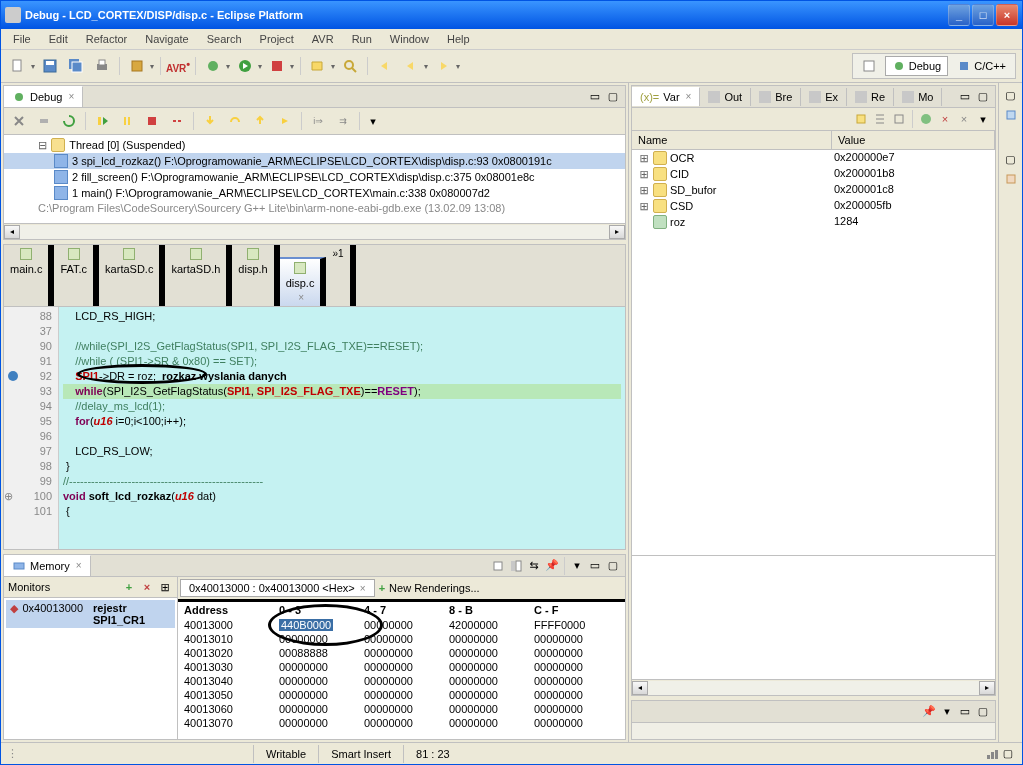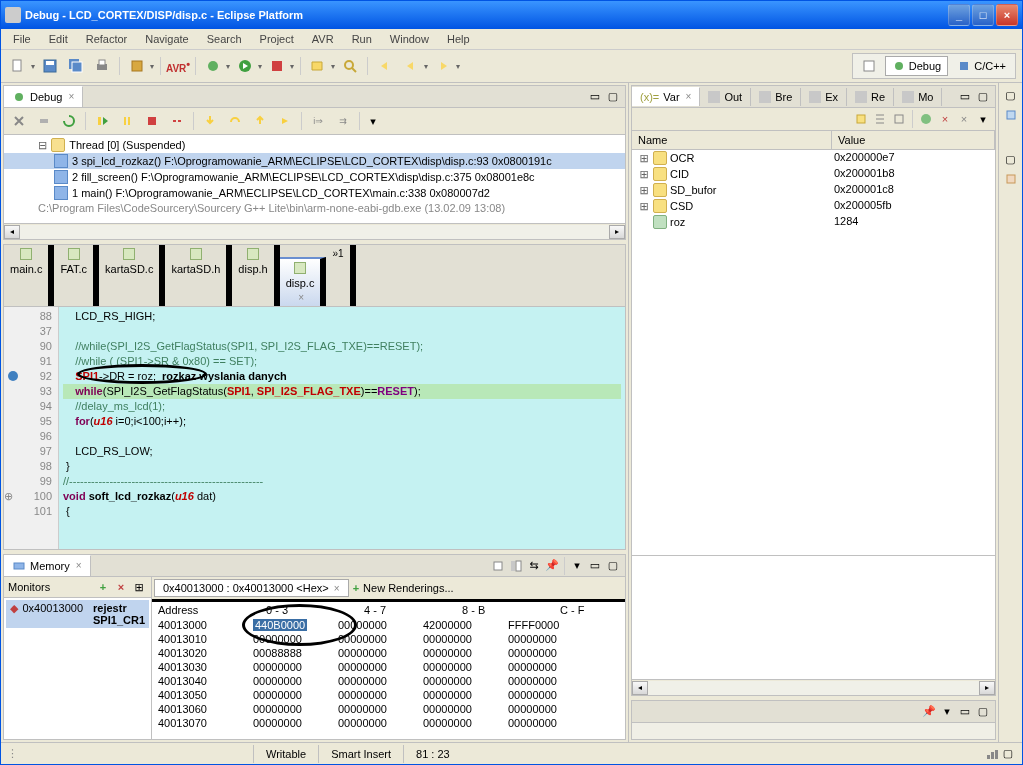--- a/index.html
+++ b/index.html
@@ -75,21 +75,21 @@
 .memory-pane { height: 186px; }
 .mem-body { flex: 1; display: flex; background: white; overflow: hidden; }
 .mem-left { width: 270px; border-right: 1px solid #c0c0c0; display: flex; flex-direction: column; }
 .mem-left-head { background: #ece9d8; padding: 2px 4px; display: flex; align-items: center; border-bottom: 1px solid #c0c0c0; }
 .mem-monitors { flex: 1; padding: 2px; }
 .mon-row { padding: 2px 4px; background: #c0d4ee; display: flex; gap: 4px; }
 .mem-right { flex: 1; display: flex; flex-direction: column; }
 .mem-tabs { display: flex; background: #ece9d8; border-bottom: 3px solid #000000; padding: 2px; gap: 4px; align-items: center; }
 .mem-tab { padding: 2px 8px; border: 1px solid #aaa; background: #fff; cursor: pointer; }
 .mem-table { flex: 1; font-family: "Courier New", monospace; font-size: 12px; overflow: auto; position: relative; }
-.mem-head { display: flex; padding: 2px 6px; font-weight: normal; gap: 13px; }
+.mem-head { display: flex; padding: 2px 6px; font-weight: bold; }
 .mem-head > div, .mem-row > div { width: 85px; }
 .mem-head > div:first-child, .mem-row > div:first-child { width: 95px; }
 .mem-row { display: flex; padding: 1px 6px; }
 .mem-cell-hl { background: #3a6ea5; color: white; padding: 0 2px; }
 .statusbar { height: 22px; background: #ece9d8; border-top: 1px solid #c0c0c0; display: flex; align-items: center; padding: 0 6px; }
 .status-seg { padding: 0 12px; border-left: 1px solid #c0c0c0; height: 18px; display: flex; align-items: center; }
 .icon-svg { width: 16px; height: 16px; }
 .small-icon { width: 14px; height: 14px; }
 </style>
 </head>

